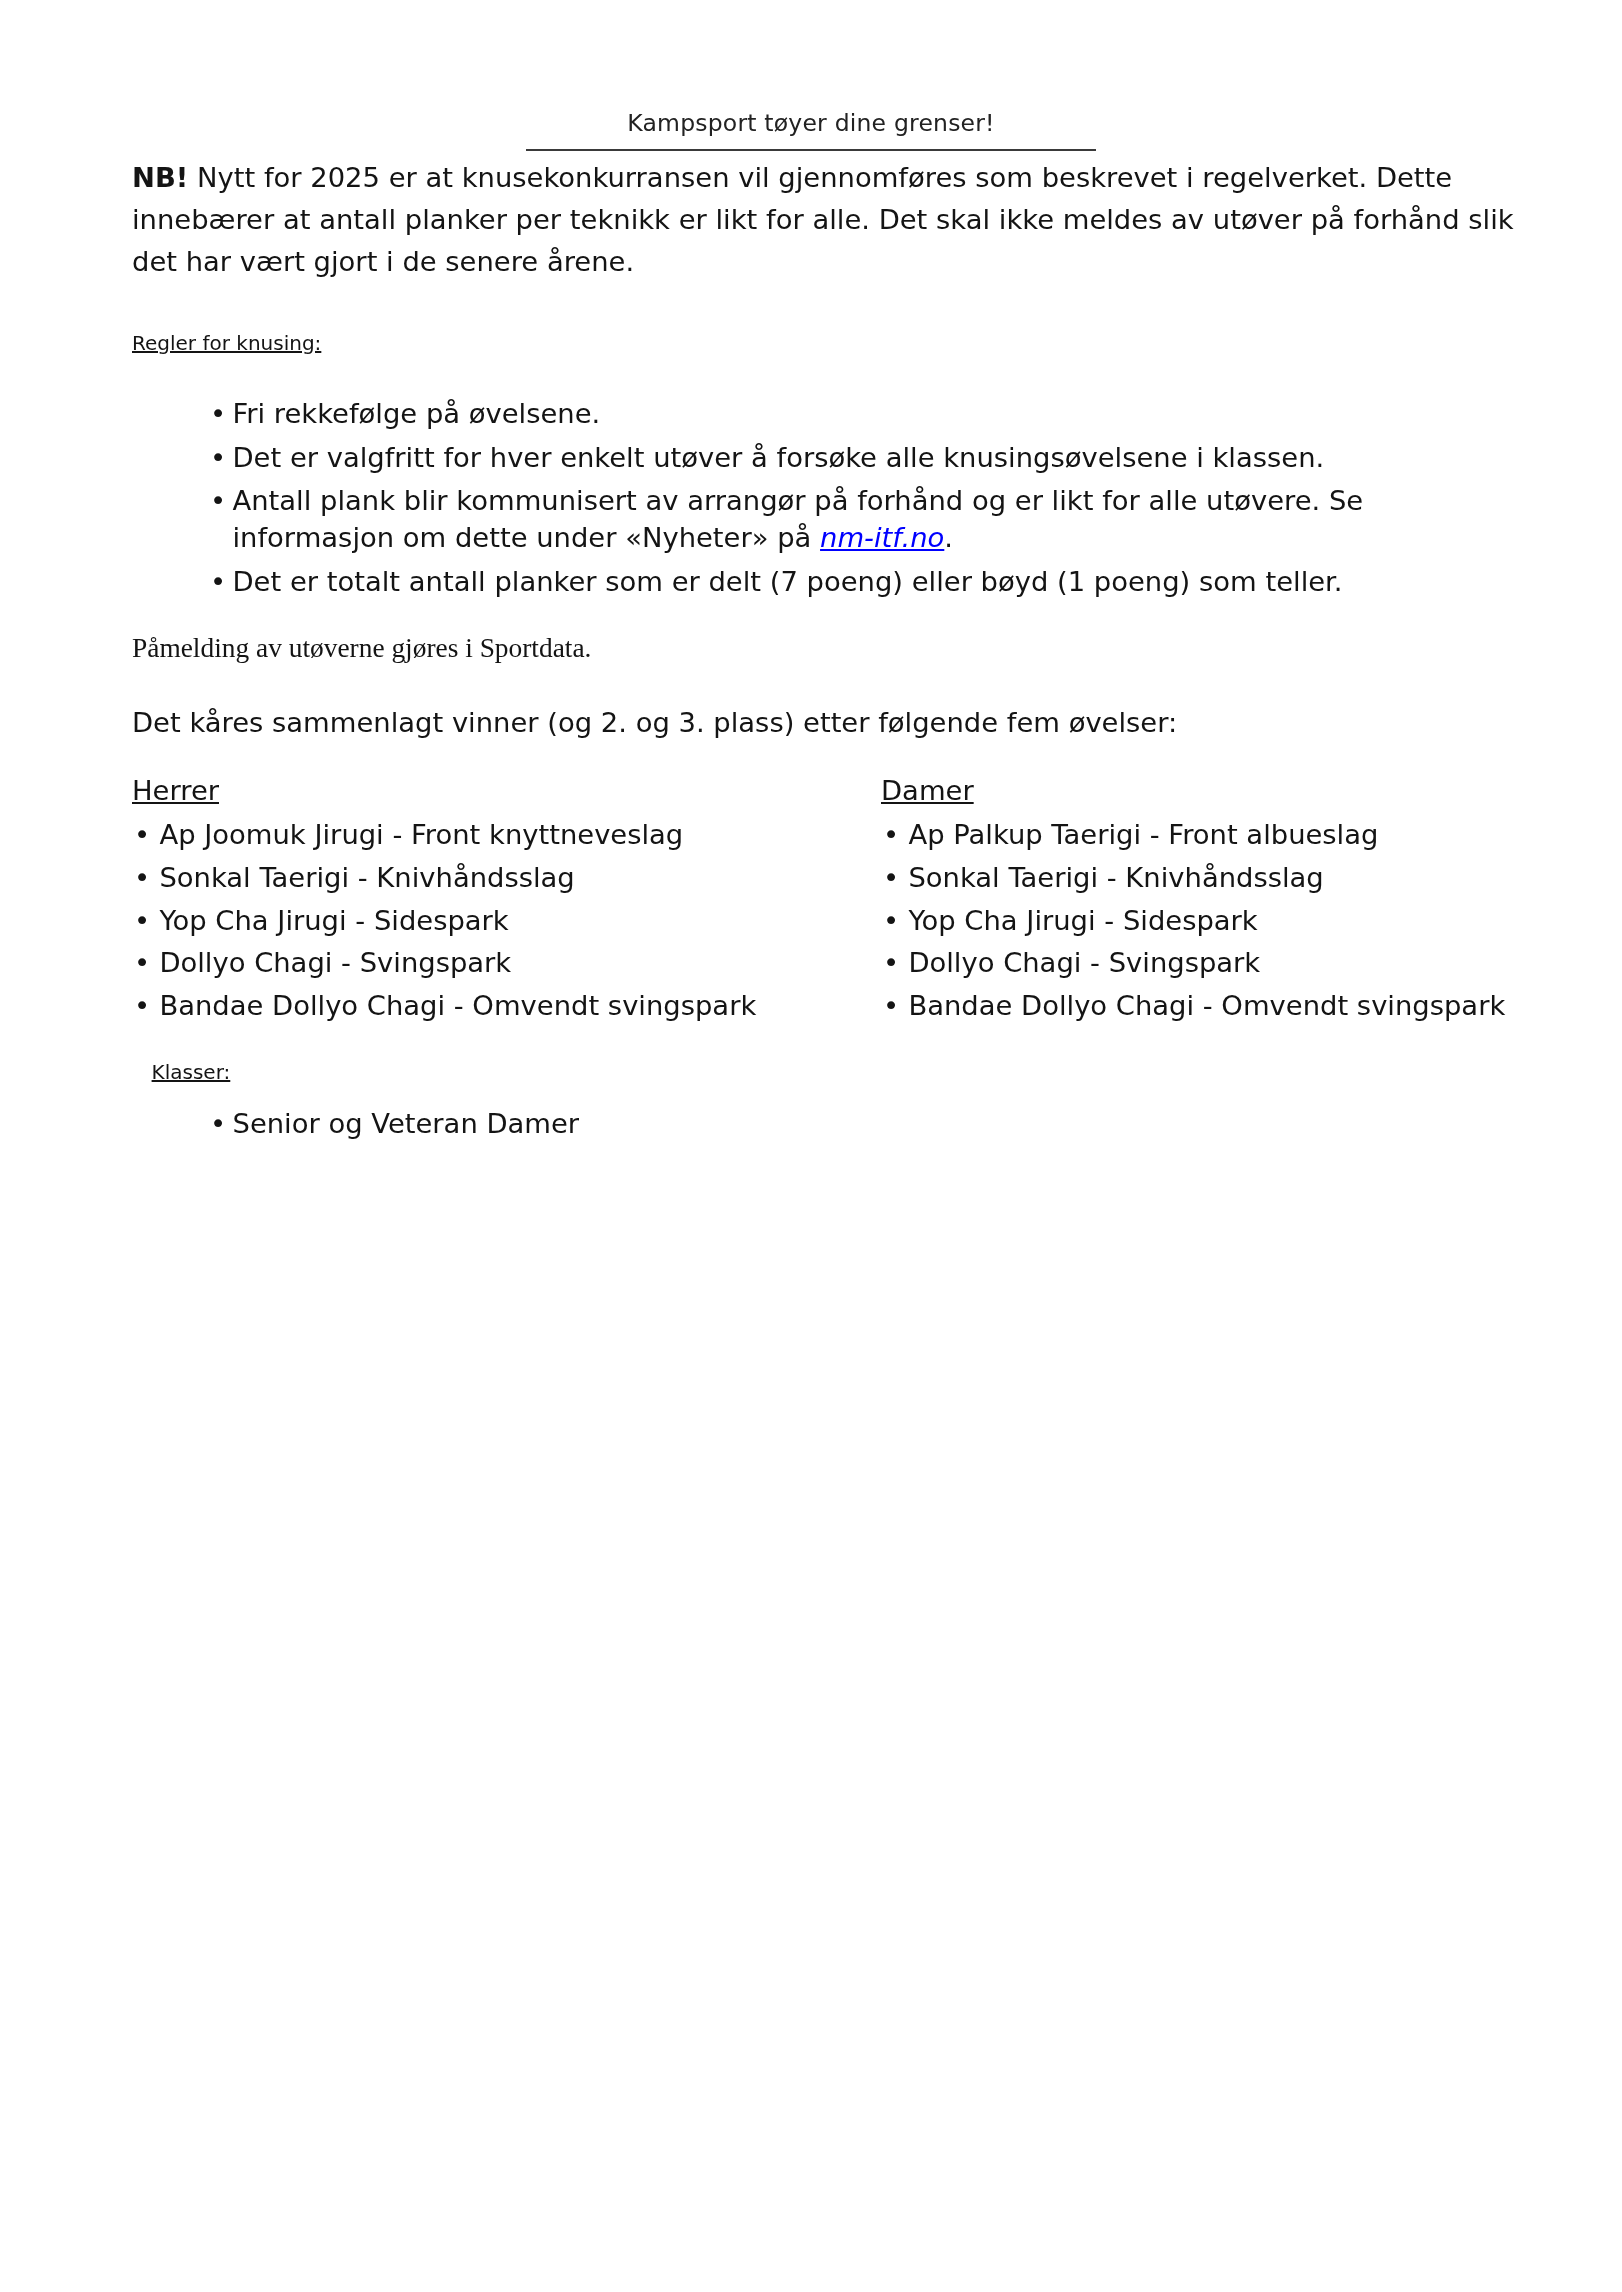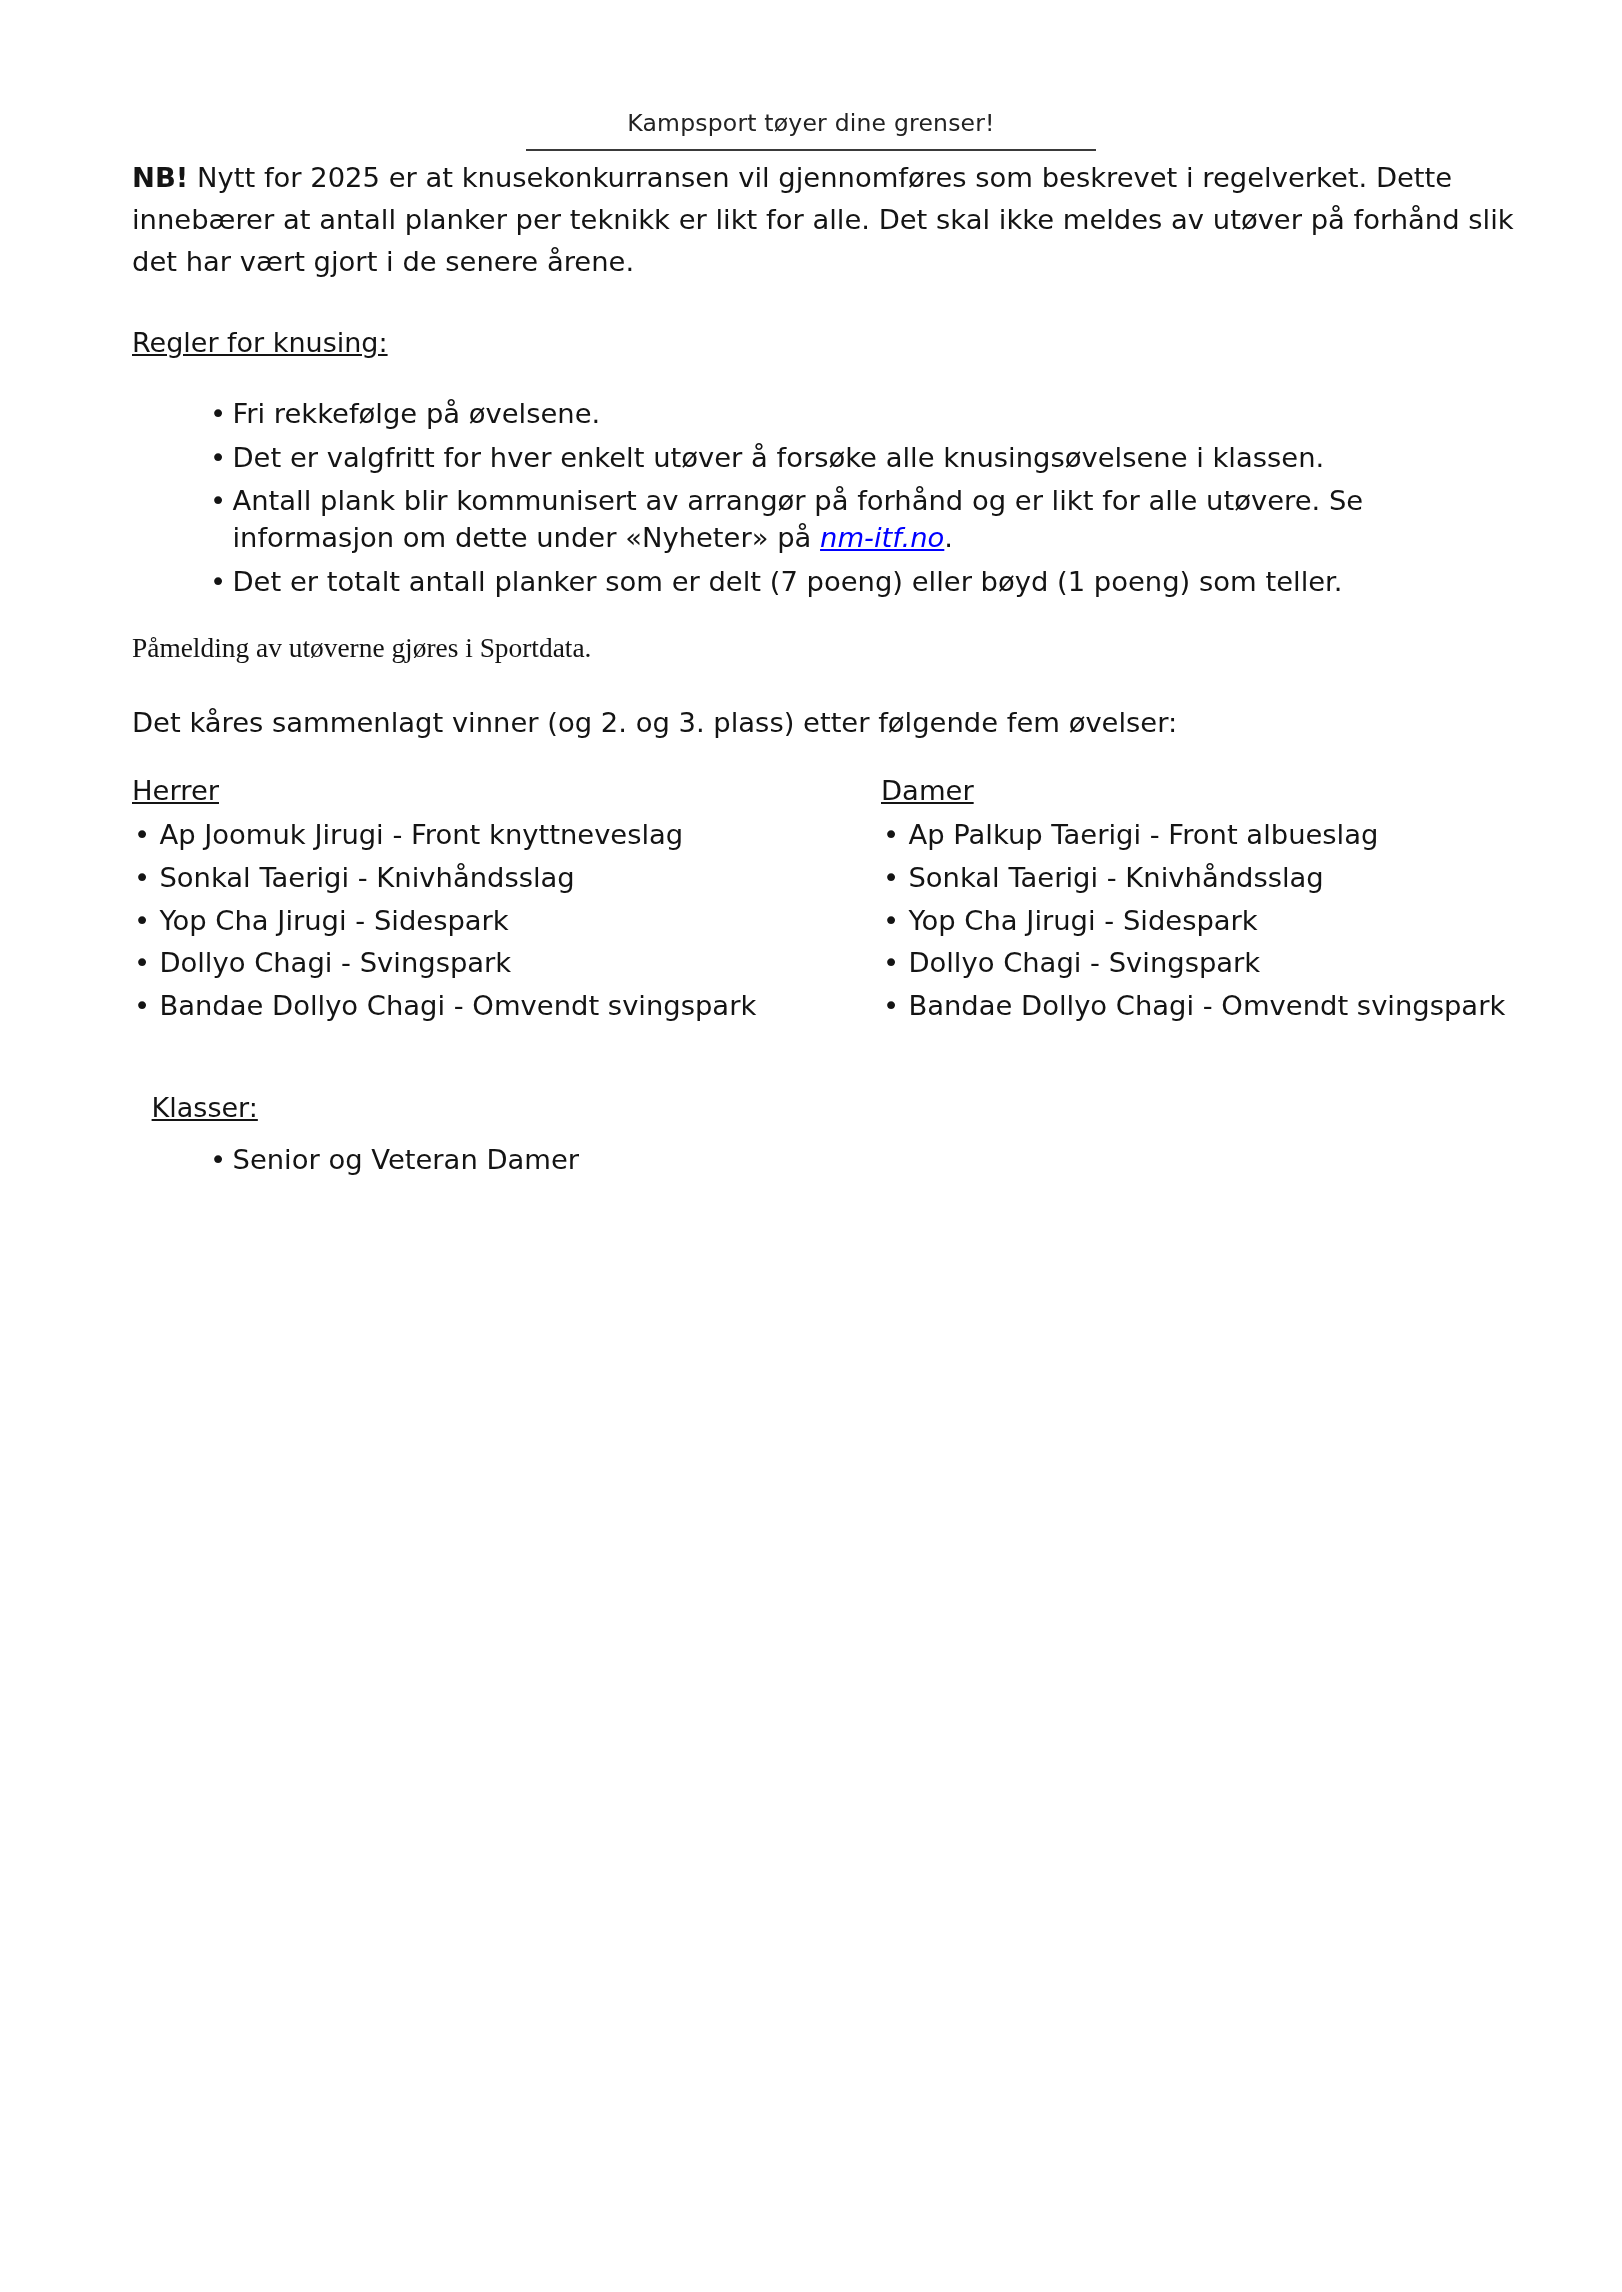--- a/index.html
+++ b/index.html
@@ -30,21 +30,21 @@
 
   .doc-title{
     margin:55px 0 0 0;
     font-size:35px; font-weight:bold; color:var(--accent);
     line-height:43px; letter-spacing:0.2px;
   }
   .intro{ margin:5.9px 0 0 0; line-height:42px; max-width:1392px; }
   .intro strong{ font-weight:bold;margin-top:22px; }
 
   .section-heading{
-    margin:39px 0 0 0; font-size:27px; font-weight:normal;
+    margin:39px 0 0 0; font-size:20px; font-weight:normal;
     text-decoration:underline; line-height:42px;
   }
 
   .rules-list{ list-style:none; margin:31px 0 0 0; padding:0 0 0 78px; max-width:1392px; }
   .rules-list li{
     position:relative; padding-left:22.5px;
     line-height:37px; margin-bottom:6.9px;
   }
   .rules-list li::before{
     content:"\2022"; position:absolute; left:0; top:0; color:var(--text);
@@ -62,21 +62,21 @@
   }
   .tight-list{ list-style:none; margin:3.9px 0 0 0; padding:0; }
   .tight-list li{
     position:relative; padding-left:27.4px;
     line-height:37px; margin-bottom:5.9px;
   }
   .tight-list li::before{
     content:"\2022"; position:absolute; left:2px; top:0; color:var(--text);
   }
 
-  .klasser{ margin-top:57px; }
+  .klasser{ margin-top:21px; }
   .klasser .section-heading{ margin:0 0 0 19.6px; }
   .klasser .rules-list{ margin-top:11.8px; }
 </style>
 </head>
 <body>
 
 <div class="page">
 
   <header>
     <div class="tagline-block">

